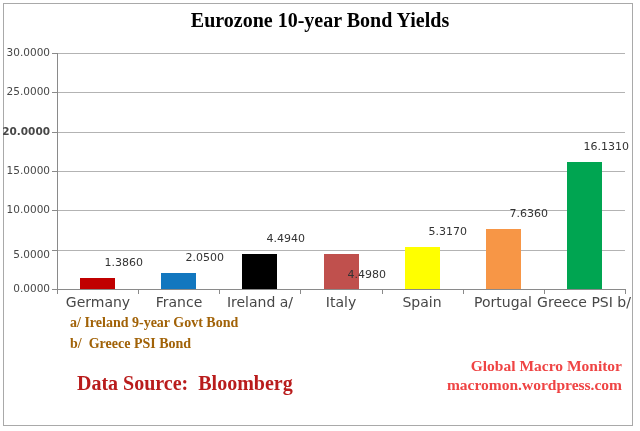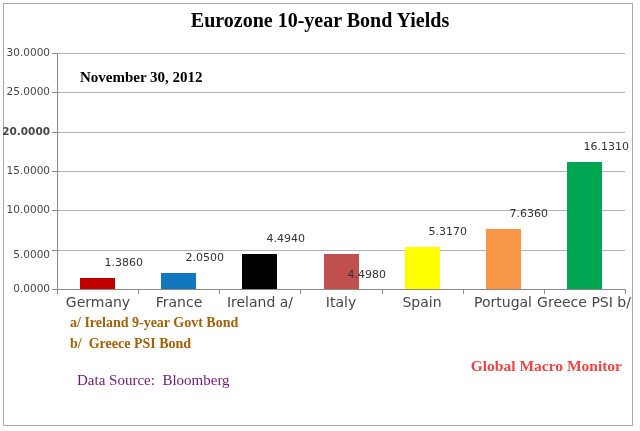--- a/index.html
+++ b/index.html
@@ -5,21 +5,21 @@
   html,body{margin:0;padding:0;background:#fff;}
   #screen{position:relative;width:640px;height:431px;background:#ffffff;overflow:hidden;
           font-family:"Liberation Serif",serif;}
   #frame{position:absolute;left:3px;top:3px;width:628px;height:421px;border:1px solid #a9a9a9;}
   .chart-title{position:absolute;left:0;top:9px;width:640px;text-align:center;
                font-weight:bold;font-size:20px;color:#000;}
   .date-annotation{position:absolute;left:80px;top:69px;font-weight:bold;font-size:15px;color:#000;}
   .footnote{position:absolute;left:70px;font-weight:bold;font-size:14px;color:#a16207;white-space:pre;}
   .fn-a{top:315px;}
   .fn-b{top:336px;}
-  .source-note{position:absolute;left:77px;top:372px;font-weight:normal;font-size:15px;color:#701a75;white-space:pre;}
+  .source-note{position:absolute;left:77px;top:372px;font-weight:bold;font-size:20px;color:#b91c1c;white-space:pre;}
   .credit{position:absolute;right:18px;top:356px;text-align:right;font-weight:bold;
           font-size:15.5px;line-height:19px;color:#ef4444;}
   
   .gridline{position:absolute;height:1px;background:#b3b3b3;}
   .axis-line-x{position:absolute;height:1px;background:#8a8a8a;}
   .axis-line-y{position:absolute;width:1px;background:#8a8a8a;}
   .tick{position:absolute;background:#8a8a8a;}
   .bar{position:absolute;}
   .chart-text{position:absolute;font-family:"DejaVu Sans","Liberation Sans",sans-serif;}
   .ytick-label{width:50px;text-align:right;font-size:10.5px;color:#474747;line-height:13px;}
@@ -27,21 +27,20 @@
   .val-label{text-align:right;font-size:11px;color:#333;line-height:14px;}
 </style>
 </head>
 <body>
 
 <div id="screen">
   <div id="frame"></div>
 
   <div class="chart-title">Eurozone 10-year Bond Yields</div>
 
-  <div class="date-annotation">November 30, 2012</div>
 
   <div id="plot-area">
       <div class="tick" style="left: 52px; top: 289px; width: 5px; height: 1px;"></div>
       <div class="chart-text ytick-label" style="left: 0px; top: 282px;">0.0000</div>
       <div class="gridline" style="left: 57px; top: 250px; width: 568px;"></div>
       <div class="tick" style="left: 52px; top: 250px; width: 5px; height: 1px;"></div>
       <div class="chart-text ytick-label" style="left: 0px; top: 248px;">5.0000</div>
       <div class="gridline" style="left: 57px; top: 210px; width: 568px;"></div>
       <div class="tick" style="left: 52px; top: 210px; width: 5px; height: 1px;"></div>
       <div class="chart-text ytick-label" style="left: 0px; top: 203px;">10.0000</div>
@@ -90,14 +89,15 @@
       <div class="chart-text cat-label" style="left: 534px; top: 296px; width: 100px;">Greece PSI b/</div>
     </div>
 
   <div class="footnote fn-a">a/ Ireland 9-year Govt Bond</div>
   <div class="footnote fn-b">b/  Greece PSI Bond</div>
 
   <div class="source-note">Data Source:  Bloomberg</div>
 
   <div class="credit">
     <div>Global Macro Monitor</div>
+    <div>macromon.wordpress.com</div>
   </div>
 </div>
 
 </body></html>

